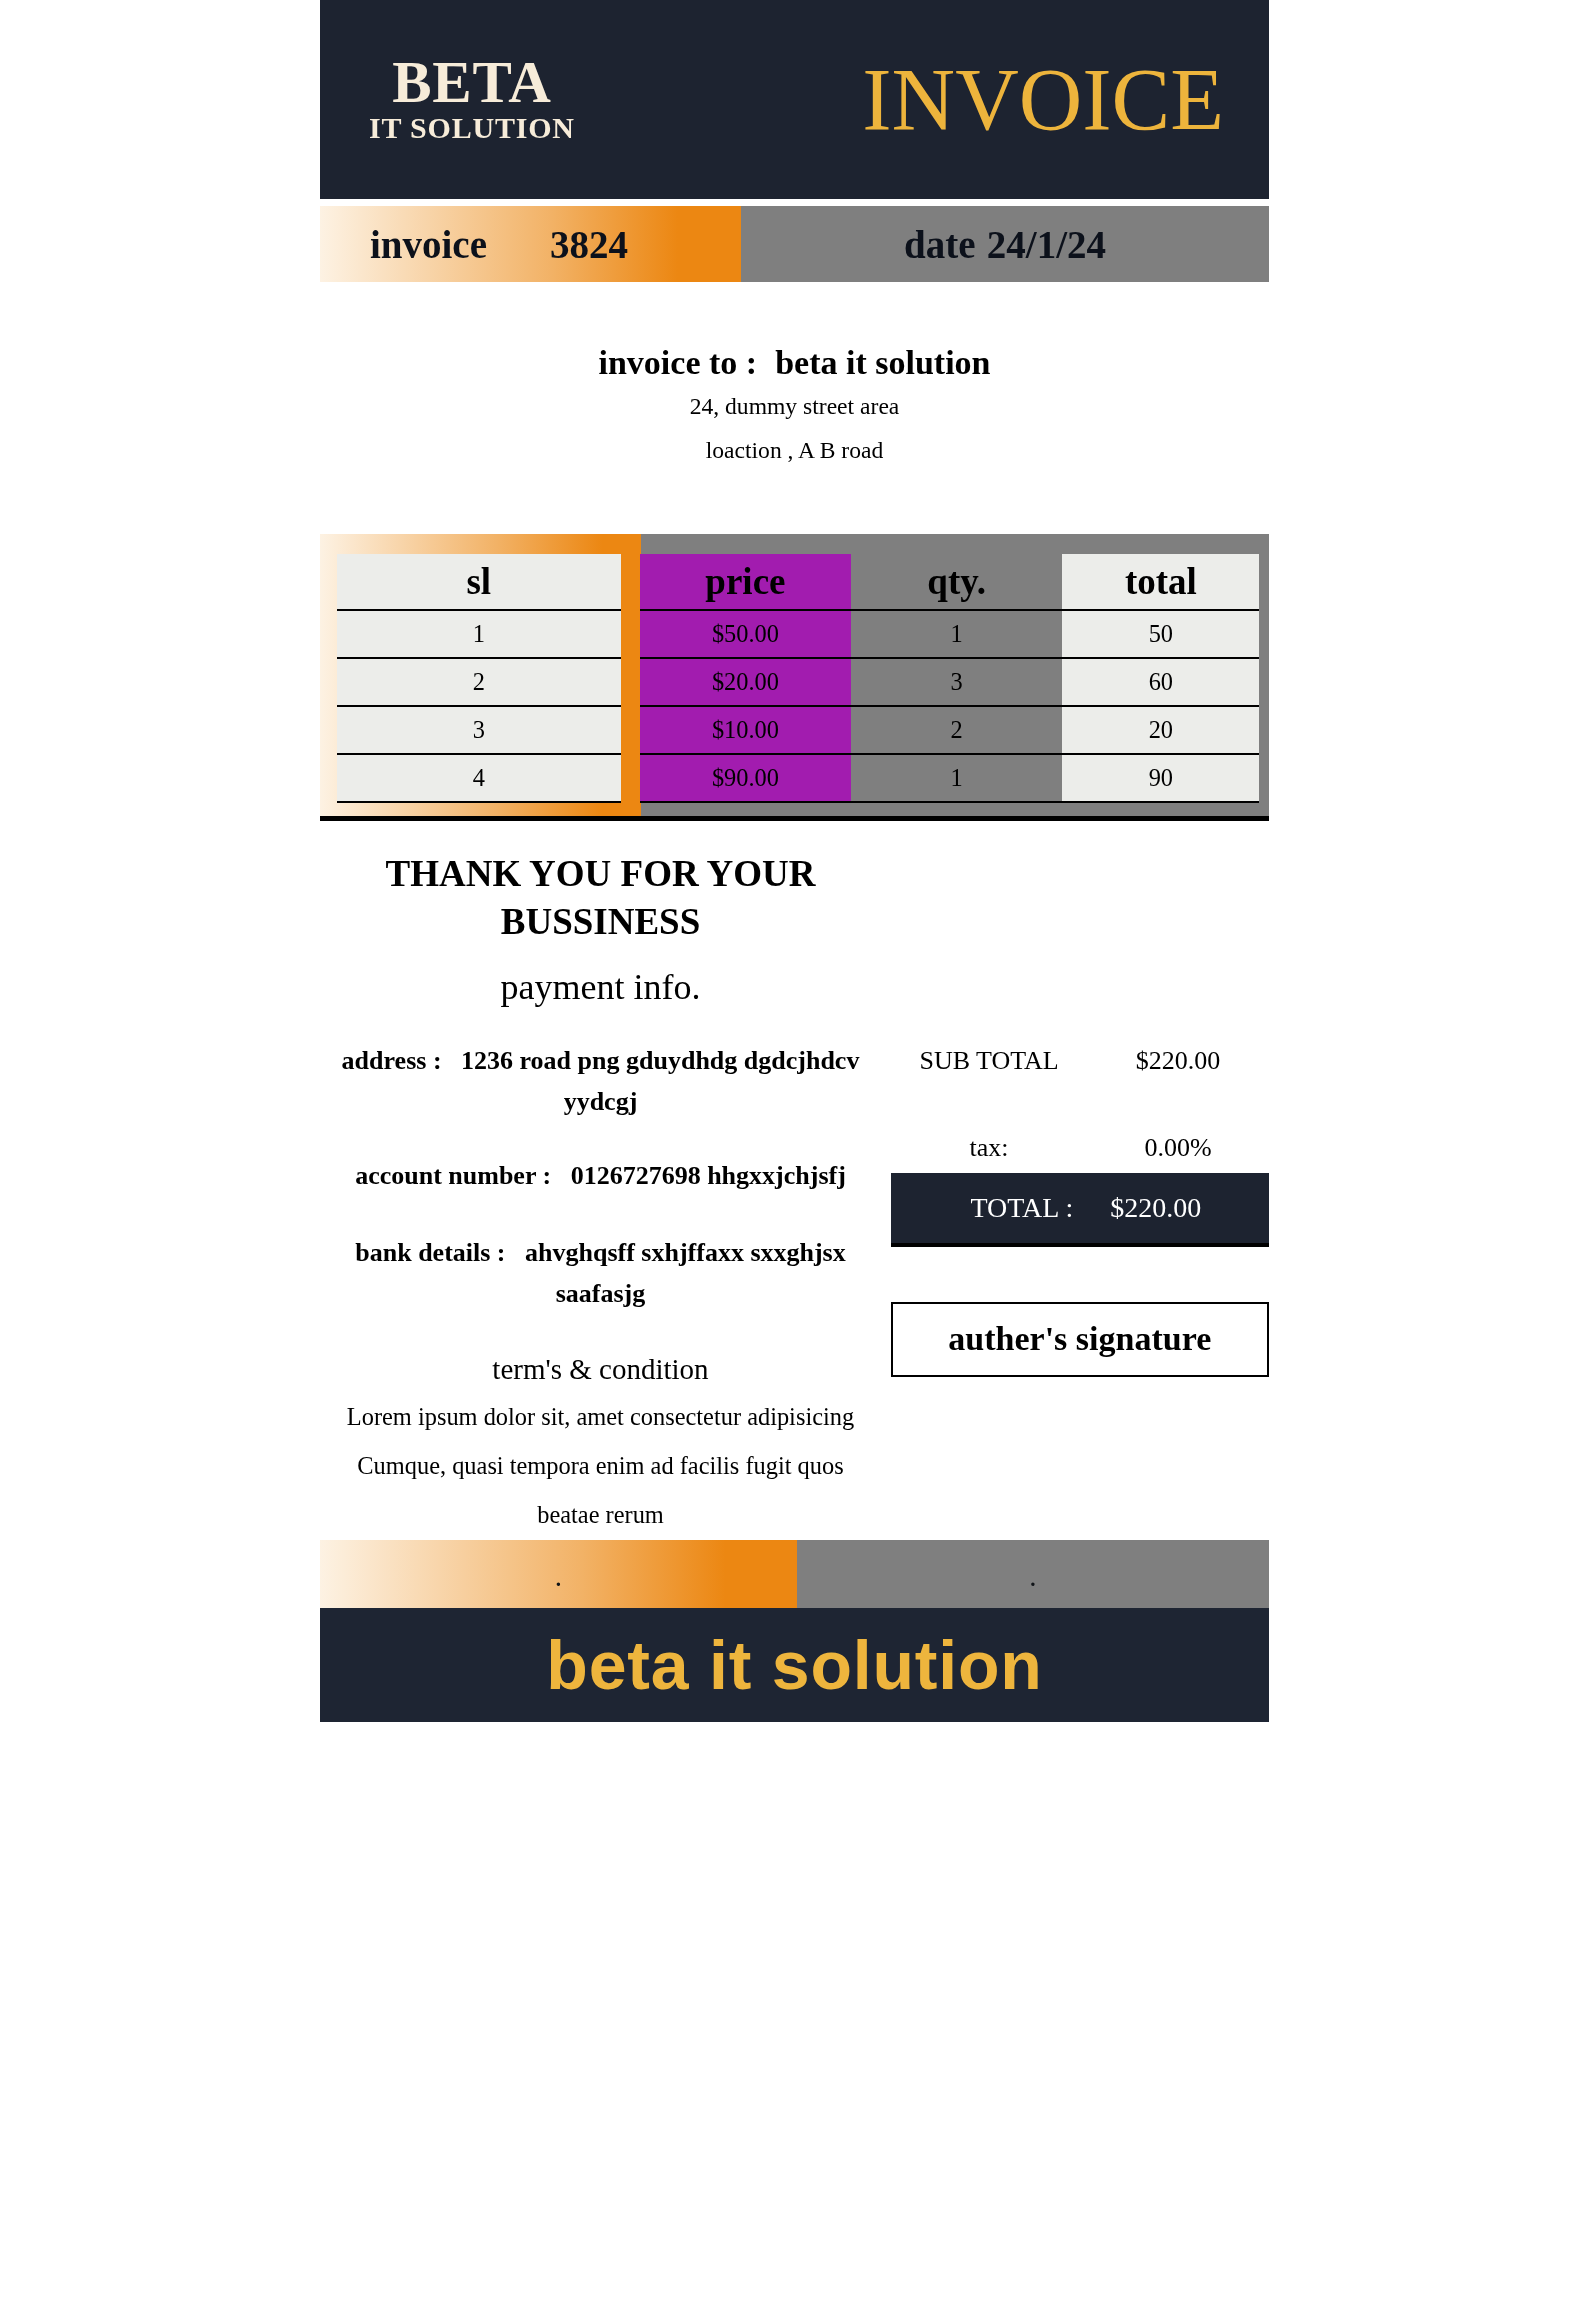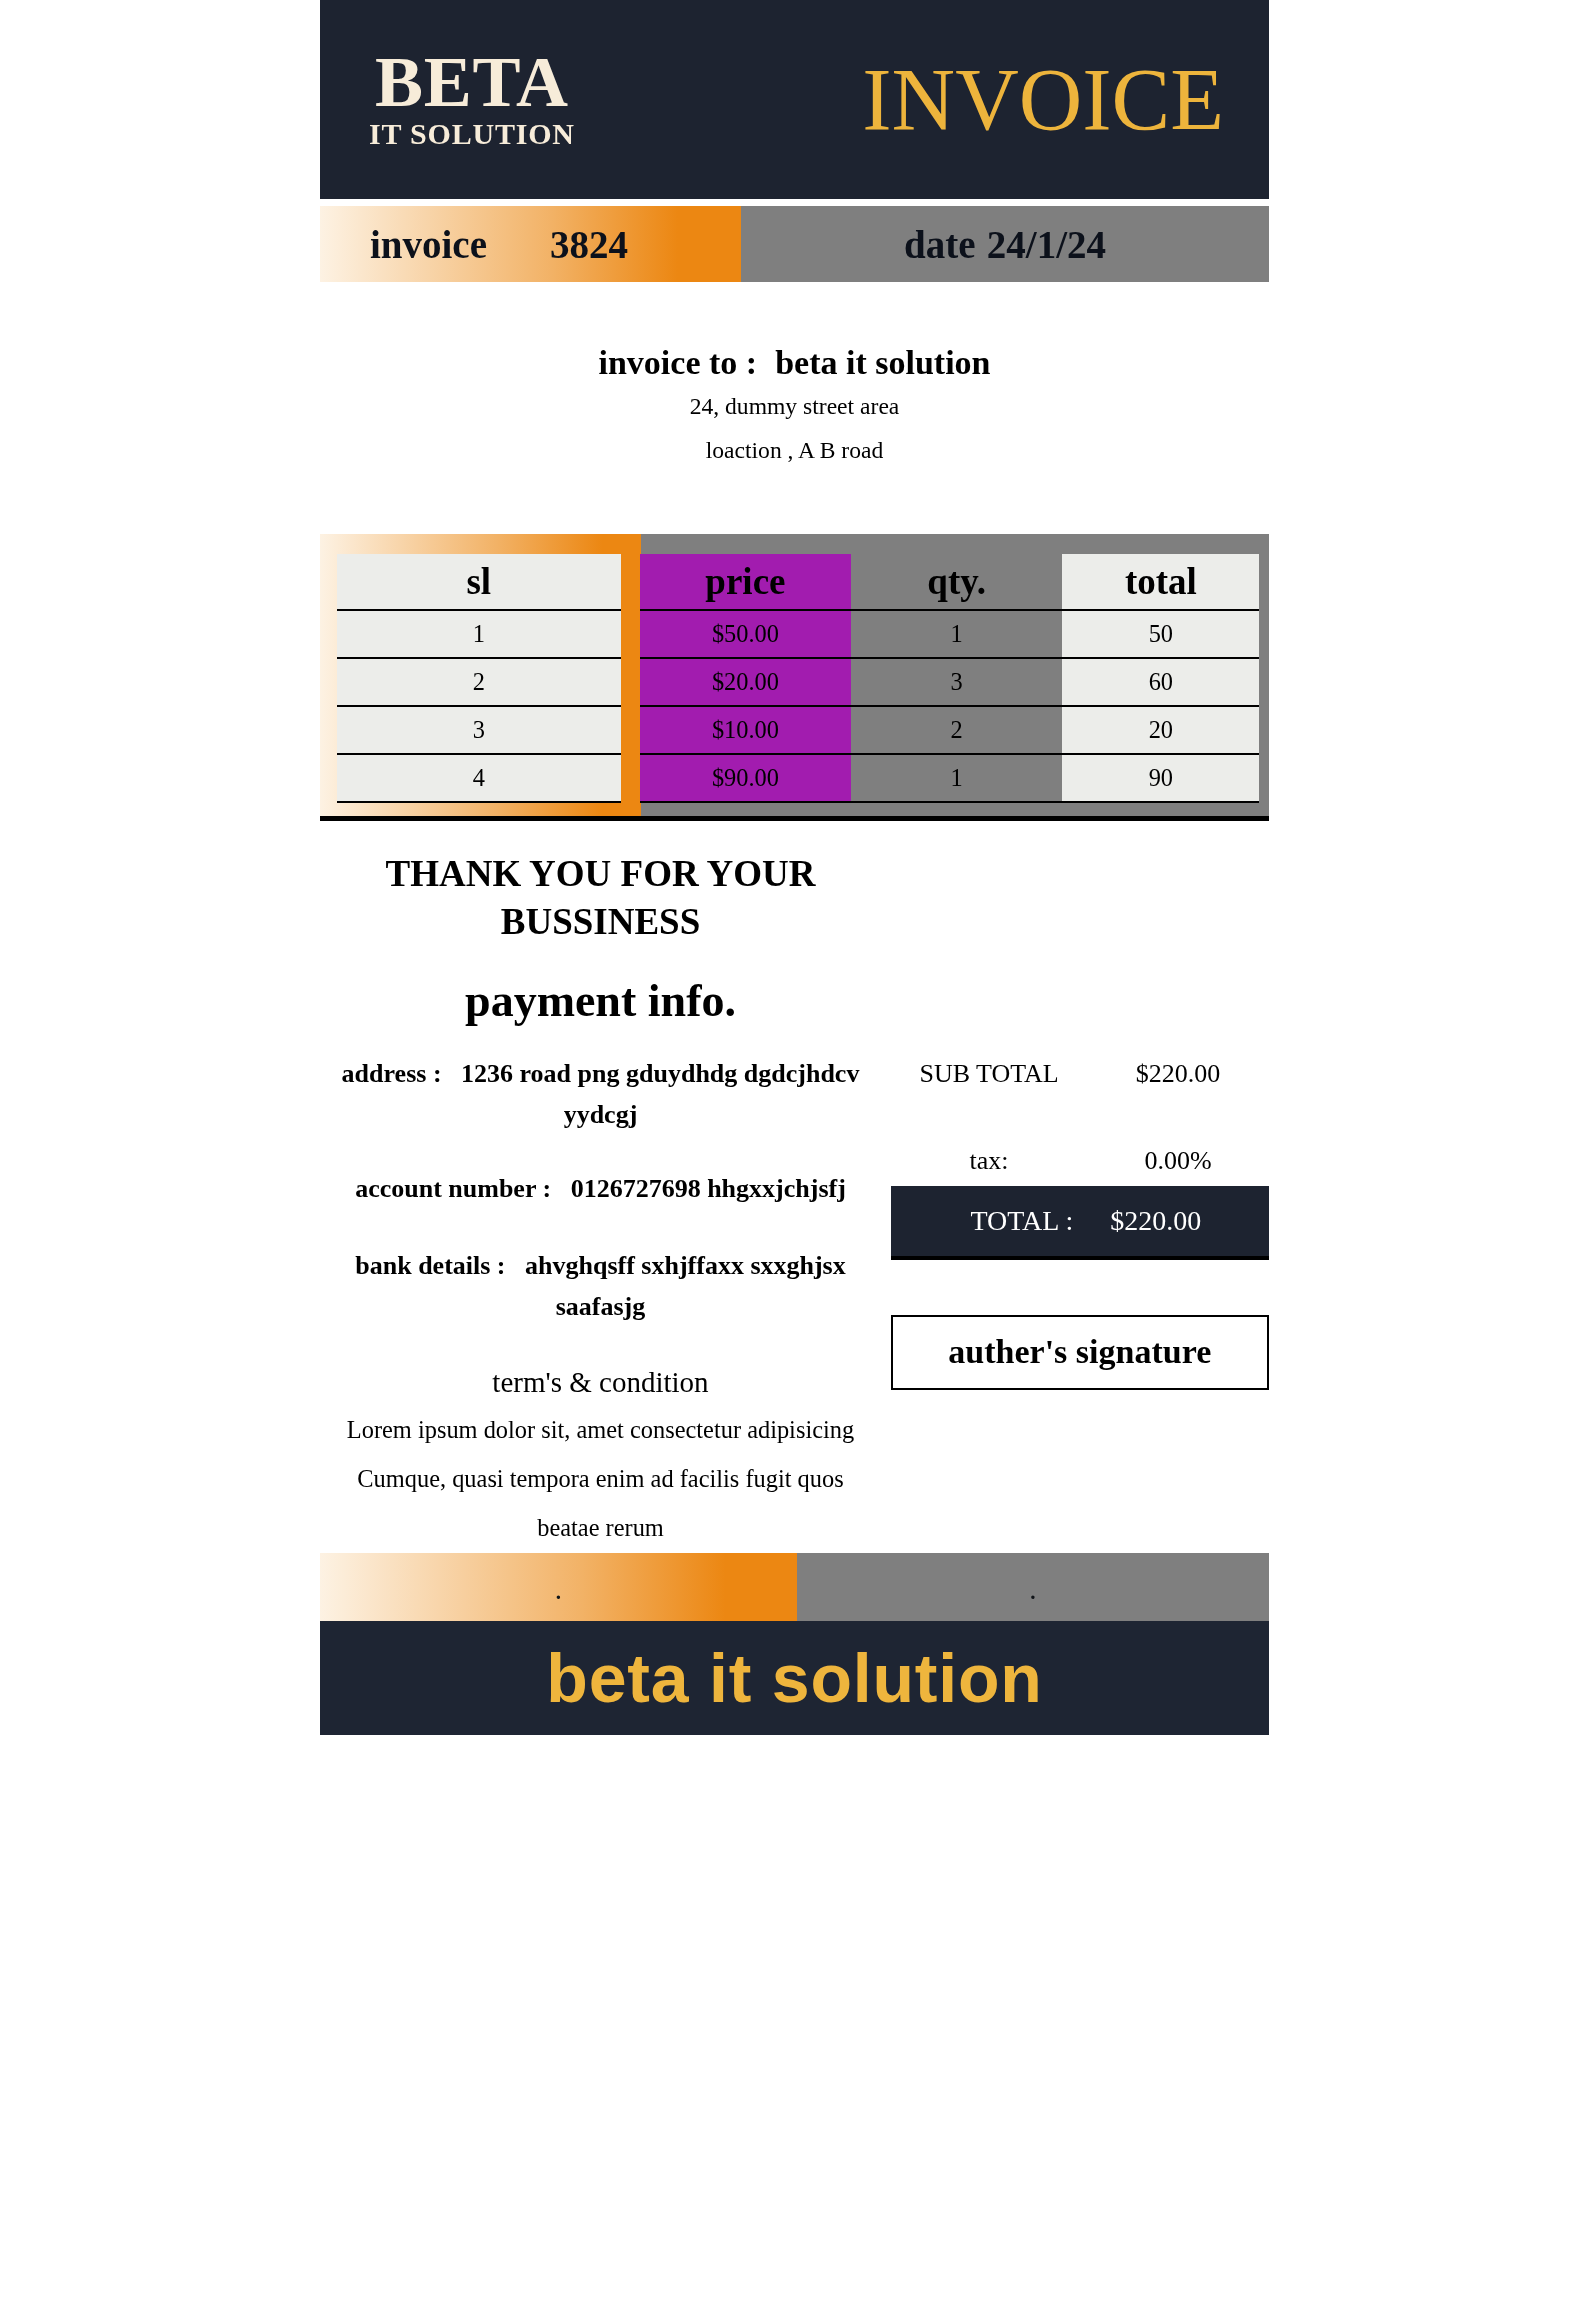--- a/index.html
+++ b/index.html
@@ -11,21 +11,21 @@
   }
   .doc { position:absolute; left:320px; top:0; width:949px; }
 
   
   .hdr {
     height:199px; background:#1d2330;
     display:flex; align-items:center; justify-content:space-between;
     padding:0 45px 0 49px;
   }
   .logo { text-align:center; color:#f7ecd9; }
-  .logo-main { font-size:72px; font-weight:bold; line-height:0.95; letter-spacing:0.8px; }
+  .logo-main { font-size:59px; font-weight:bold; line-height:0.95; letter-spacing:0.8px; }
   .logo-sub  { font-size:30px; font-weight:bold; letter-spacing:0.8px; }
   .title { font-size:88px; font-weight:400; color:#edb43c; line-height:1; }
 
   
   .inv-bar { margin-top:7.3px; height:76px; display:flex; font-weight:bold; font-size:39px; color:#0c111b; }
   .grad { background:linear-gradient(90deg,#fdf2e3 0%,#f2b266 55%,#ec8712 85%); }
   .inv-left  { width:421px; display:flex; align-items:center; padding-left:50px; gap:63px; }
   .inv-right { width:528px; background:#7f7f7f; display:flex; align-items:center; justify-content:center; gap:11.4px; }
 
   
@@ -46,22 +46,22 @@
   .c-sl    { width:284px; background:#ecedea; }
   .c-price { width:211px; background:#a21caf; }
   .c-qty   { width:212px; background:transparent; }
   .c-total { width:197px; background:#ecedea; }
   .thead .cell { font-size:37px; font-weight:bold; line-height:55px; }
   .tdata .cell { font-size:24.4px; line-height:46px; }
 
   
   .thanks { margin-top:29px; width:561px; text-align:center;
     font-size:37px; font-weight:bold; line-height:48px; }
-  .pay-h { margin-top:31px; width:561px; text-align:center;
-    font-size:46px; font-weight:bold; line-height:47px; }
+  .pay-h { margin-top:18px; width:561px; text-align:center;
+    font-size:36px; font-weight:normal; line-height:47px; }
 
   
   .cols { margin-top:29px; display:flex; }
   .lcol { width:561px; text-align:center; }
   .rcol { width:378px; margin-left:9.8px; }
 
   .d-line { font-size:26px; font-weight:bold; line-height:41px; }
   .d-line .lbl { margin-right:19.5px; }
   .mt-acct { margin-top:33px; }
   .mt-bank { margin-top:36px; }

